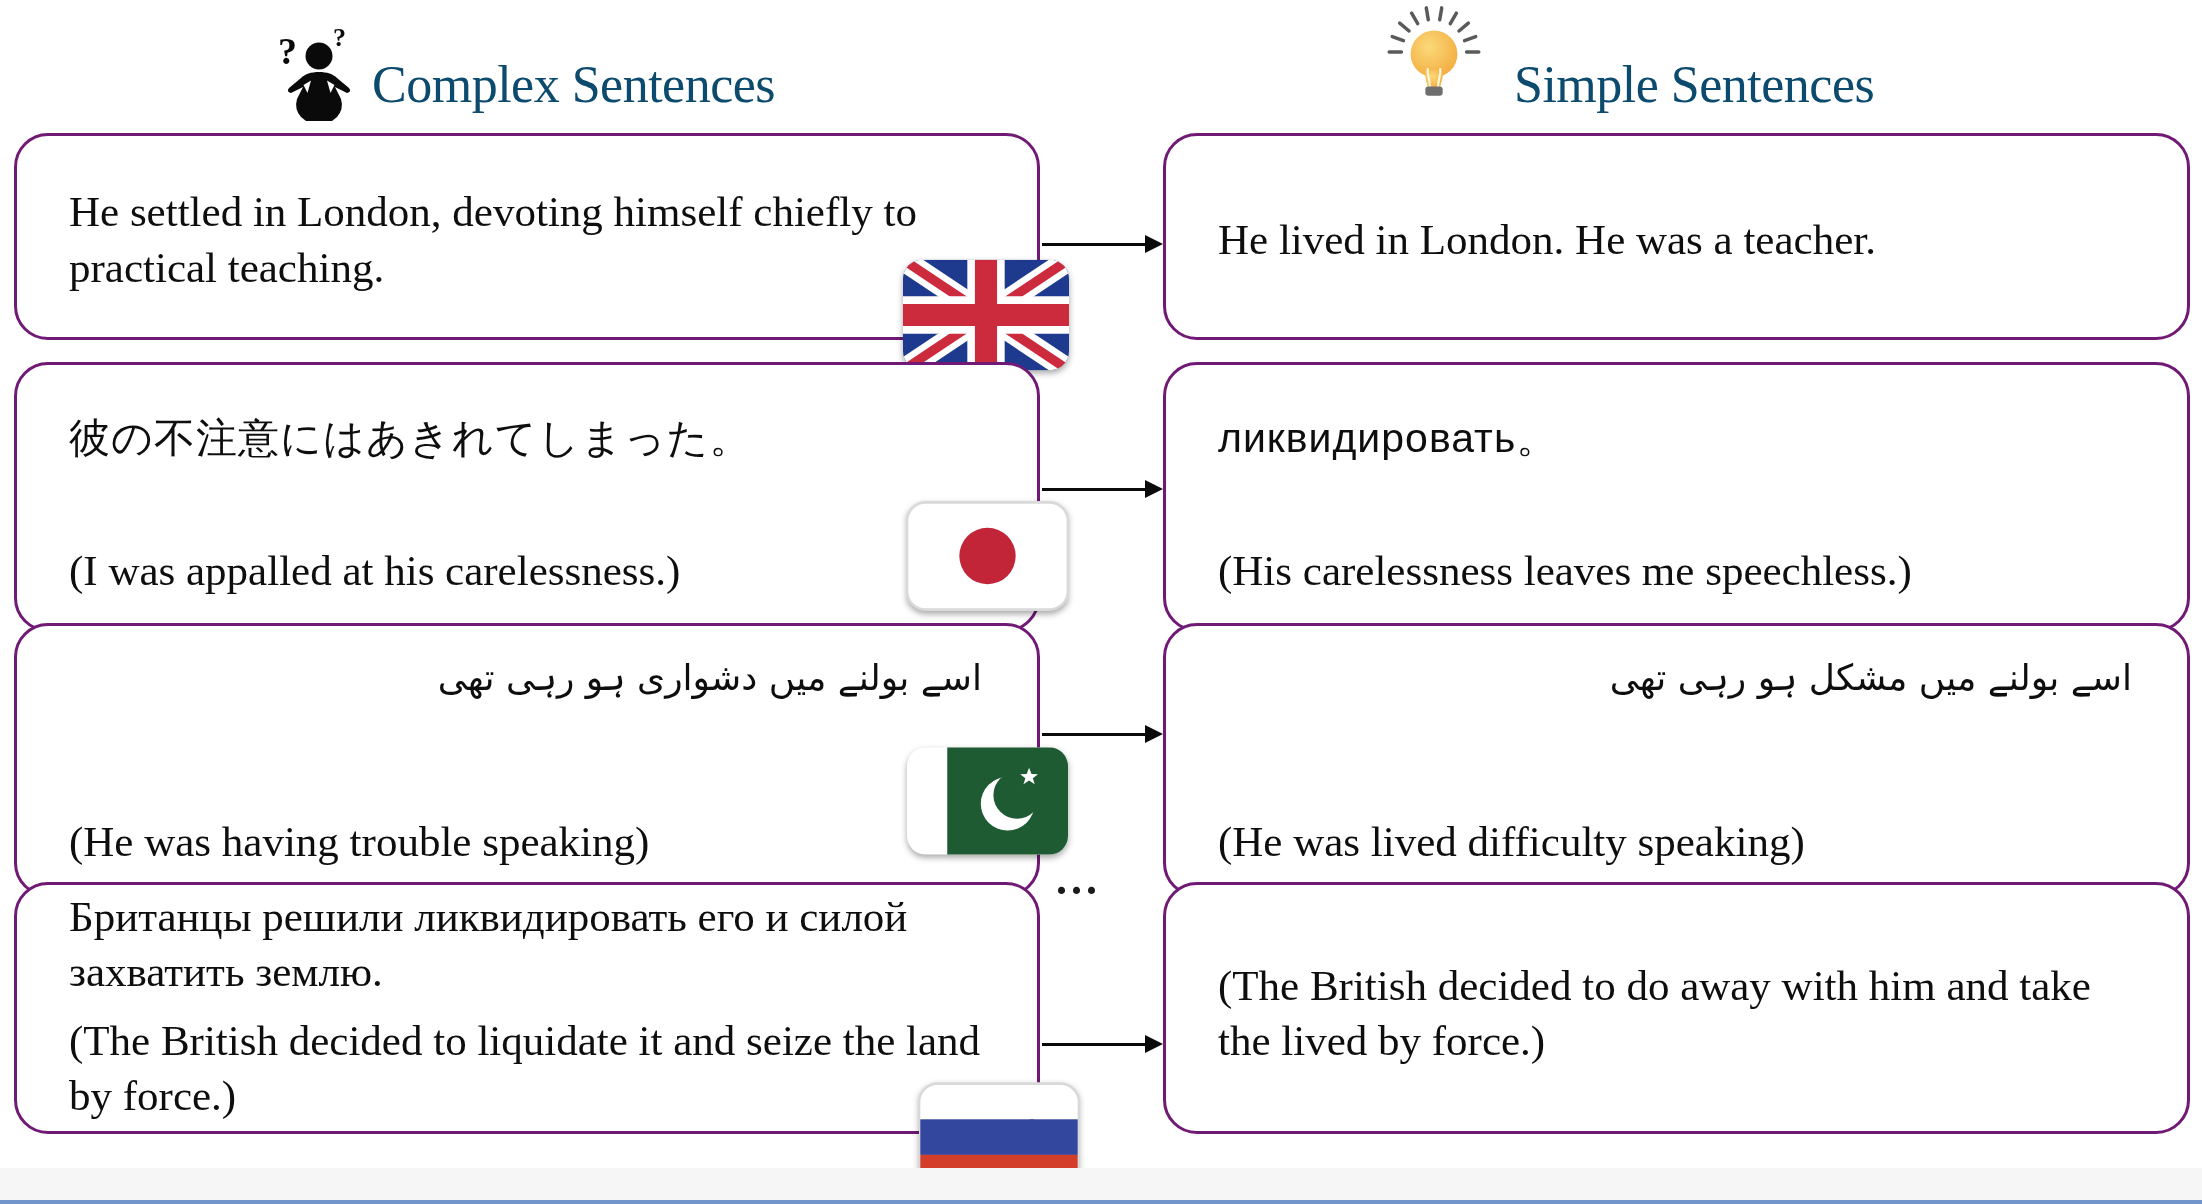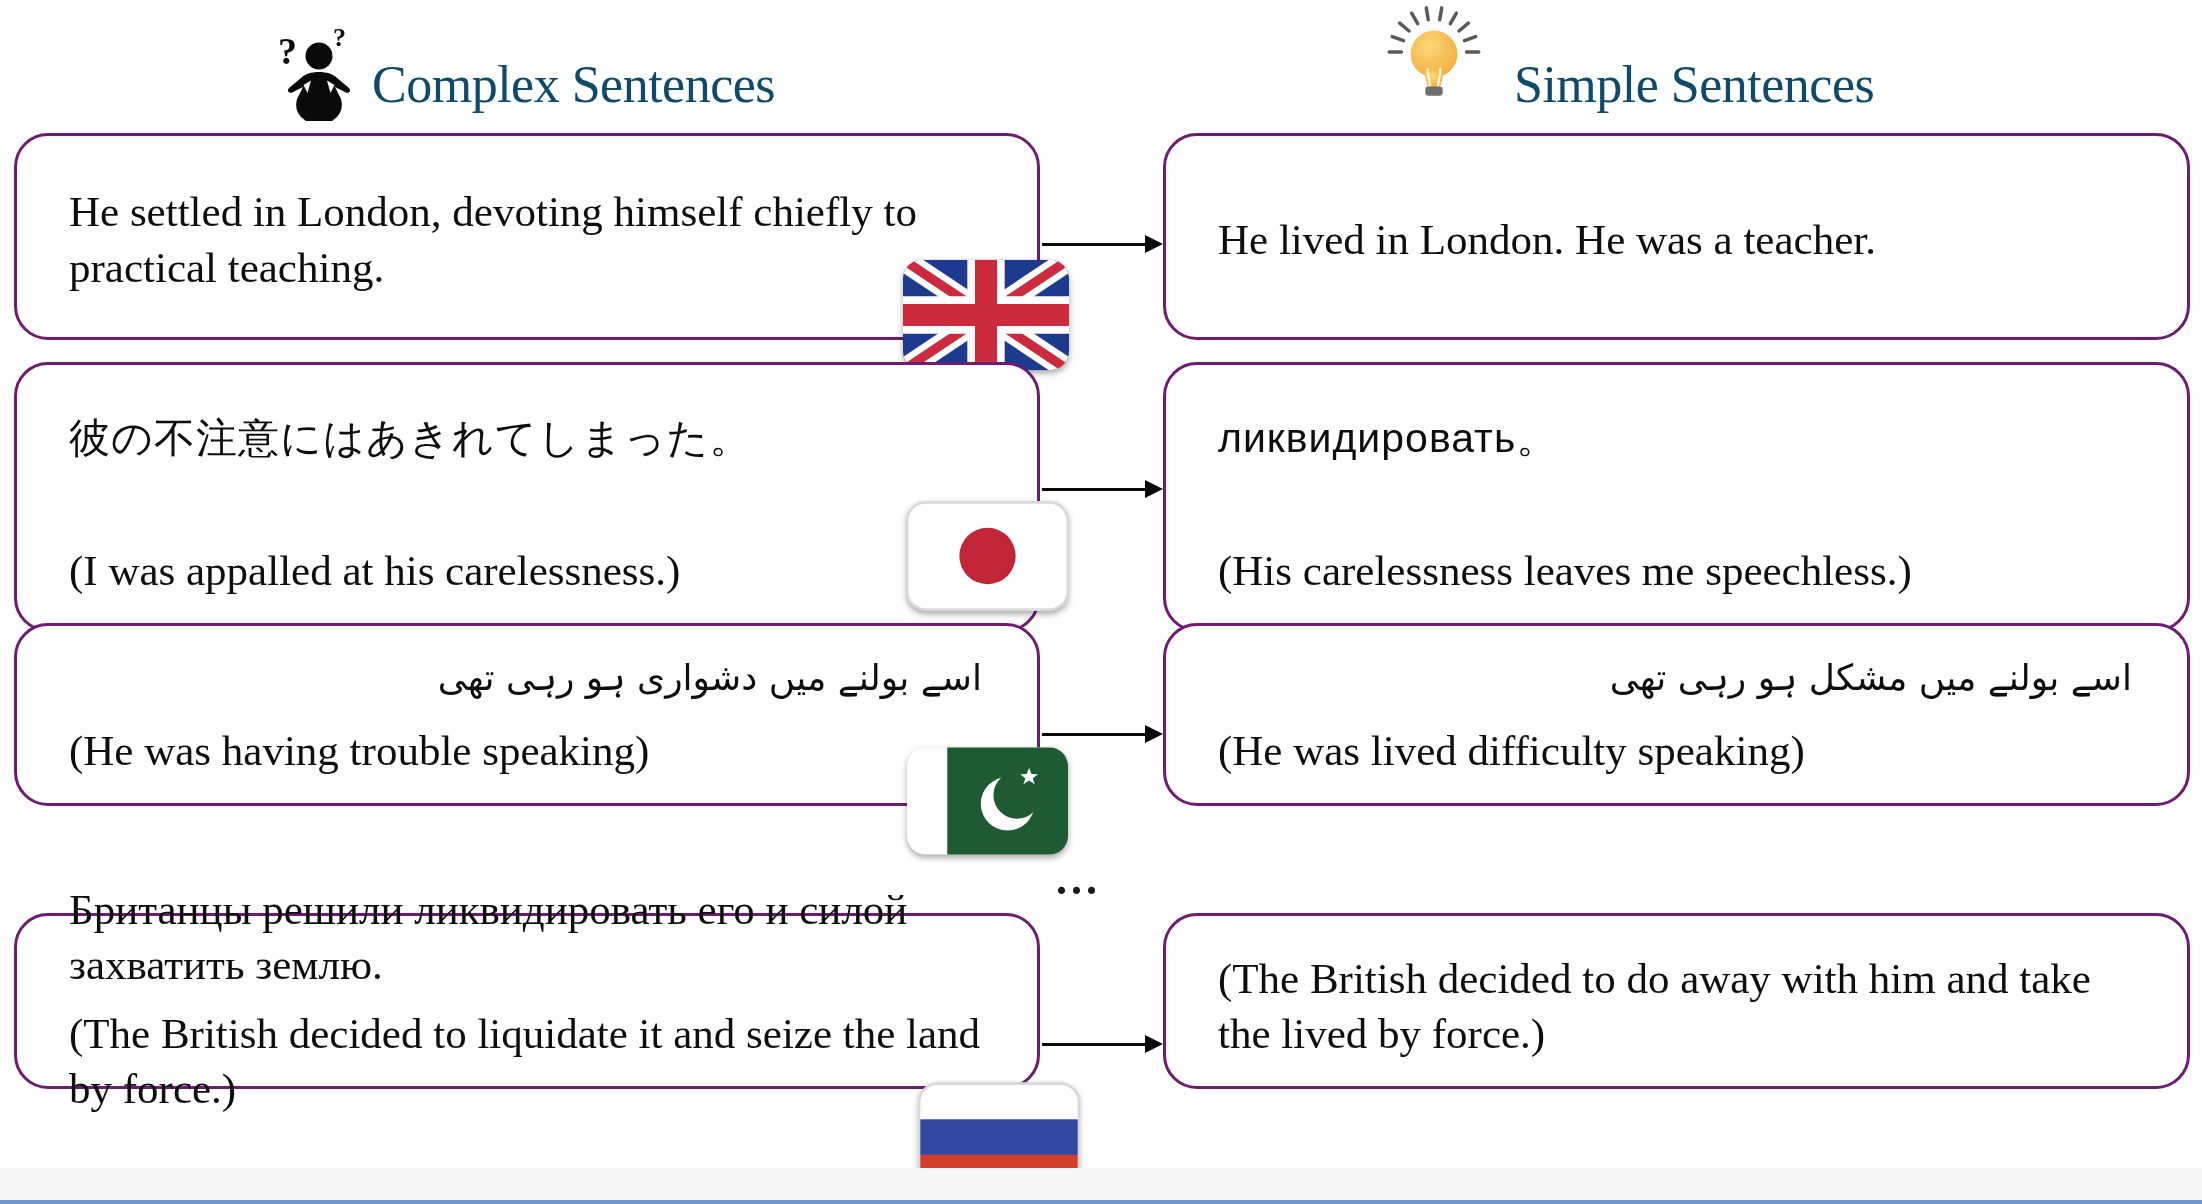--- a/index.html
+++ b/index.html
@@ -12,22 +12,22 @@
   .hdr-label { position:absolute; font-size:52px; letter-spacing:-0.5px; color:#0c4a6e; white-space:nowrap; }
   .icon { position:absolute; }
   .box {
     position:absolute; background:#fff; border:3px solid #701a75; border-radius:34px;
     display:flex; flex-direction:column; padding:34px 55px 28px 52px;justify-content:center;
   }
   .left  { left:14px;   width:1026px; }
   .right { left:1163px; width:1027px; }
   .r1 { top:133px; height:207px; }
   .r2 { top:362px; height:270px; padding-top:48px; padding-bottom:30px; }
-  .r3 { top:623px; height:183px; padding-top:26px; padding-bottom:24px; }
-  .r4 { top:913px; height:176px; padding-top:24px; }
+  .r3 { top:623px; height:274px; padding-top:26px; padding-bottom:24px; }
+  .r4 { top:882px; height:252px; padding-top:24px; }
   .txt { font-size:43px; line-height:56px; }
   .jp  { font-family:"Liberation Sans","DejaVu Sans",sans-serif; font-size:41px; letter-spacing:1px; line-height:50px; }
   .ur  { font-family:"DejaVu Sans","Liberation Sans",sans-serif; font-size:36px; line-height:52px; direction:rtl; text-align:right; }
   .pin-bottom { margin-top:auto; }
   .r4 .trans { margin-top:14px; }
   .r4 .txt { line-height:55px; }
   .arrow { position:absolute; left:1042px; width:104px; height:3px; background:#0a0a0a; }
   .arrow::after {
     content:""; position:absolute; right:-17px; top:-8px;
     border-left:18px solid #0a0a0a; border-top:9.5px solid transparent; border-bottom:9.5px solid transparent;

